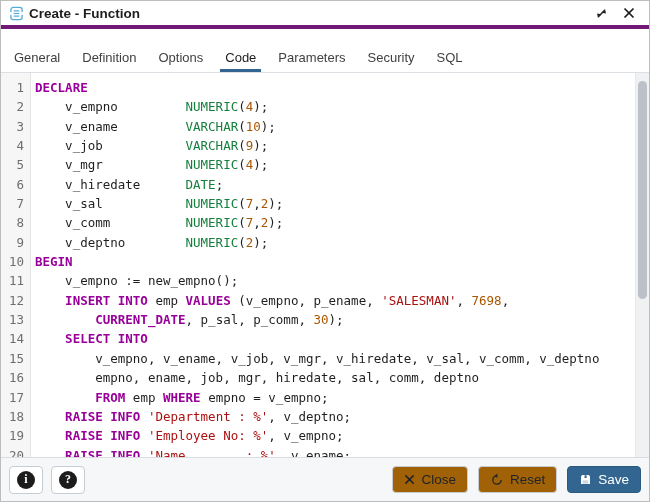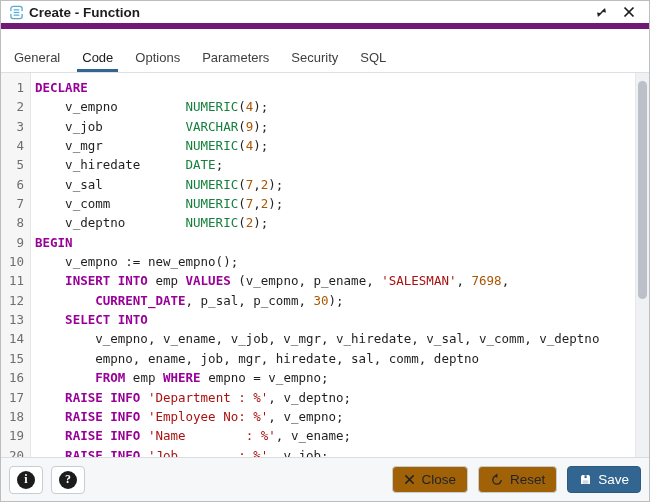--- a/index.html
+++ b/index.html
@@ -4,21 +4,21 @@
 <style>
   html,body{margin:0;padding:0;background:#e9e9e9;}
   *{box-sizing:border-box;}
   .dialog{
     width:650px;height:502px;background:#fff;border:1px solid #bdbdbd;
     font-family:"Liberation Sans",sans-serif;color:#222;position:relative;
     display:flex;flex-direction:column;overflow:hidden;
   }
   
   .titlebar{height:28px;display:flex;align-items:center;padding:0 10px 0 8px;
-    border-bottom:6px solid #701a75;background:#fff;flex:0 0 auto;}
+    border-bottom:4px solid #701a75;background:#fff;flex:0 0 auto;}
   .titlebar .fn-ico{width:15px;height:15px;margin-right:5px;flex:0 0 auto;}
   .title{font-size:13.5px;font-weight:700;color:#1d1d1d;flex:1 1 auto;}
   .tb-btn{width:20px;height:20px;display:flex;align-items:center;justify-content:center;
     cursor:pointer;margin-left:8px;}
   
   .tabs{height:30px;display:flex;align-items:stretch;padding-left:2px;
     border-bottom:1px solid #dcdfe4;background:#fff;flex:0 0 auto;margin-top:14px;}
   .tab{padding:0 11px;display:flex;align-items:center;font-size:13px;color:#3f3f3f;
     cursor:pointer;position:relative;}
   .tab.active{color:#1c1c1c;}
@@ -82,22 +82,23 @@
     <span class="tb-btn">
       <svg width="12" height="12" viewBox="0 0 12 12">
         <line x1="1.5" y1="1.5" x2="10.5" y2="10.5" stroke="#1d1d1d" stroke-width="1.7"></line>
         <line x1="10.5" y1="1.5" x2="1.5" y2="10.5" stroke="#1d1d1d" stroke-width="1.7"></line>
       </svg>
     </span>
   </div>
 
   <div class="tabs" id="tabs">
       <div class="tab">General</div>
+      <div class="tab">Definition</div>
+      <div class="tab">Options</div>
       <div class="tab active">Code</div>
-      <div class="tab">Options</div>
       <div class="tab">Parameters</div>
       <div class="tab">Security</div>
       <div class="tab">SQL</div>
     </div>
 
   <div class="editor">
     <div class="gutter" id="gutter">
         <div class="gutter-line">1</div>
         <div class="gutter-line">2</div>
         <div class="gutter-line">3</div>
@@ -116,20 +117,21 @@
         <div class="gutter-line">16</div>
         <div class="gutter-line">17</div>
         <div class="gutter-line">18</div>
         <div class="gutter-line">19</div>
         <div class="gutter-line">20</div>
         <div class="gutter-line">21</div>
       </div>
     <div class="codepane" id="code">
         <div class="code-line"><span class="tk-kw">DECLARE</span></div>
         <div class="code-line"><span class="tk-pl">    v_empno         </span><span class="tk-ty">NUMERIC</span><span class="tk-pl">(</span><span class="tk-nu">4</span><span class="tk-pl">);</span></div>
+        <div class="code-line"><span class="tk-pl">    v_ename         </span><span class="tk-ty">VARCHAR</span><span class="tk-pl">(</span><span class="tk-nu">10</span><span class="tk-pl">);</span></div>
         <div class="code-line"><span class="tk-pl">    v_job           </span><span class="tk-ty">VARCHAR</span><span class="tk-pl">(</span><span class="tk-nu">9</span><span class="tk-pl">);</span></div>
         <div class="code-line"><span class="tk-pl">    v_mgr           </span><span class="tk-ty">NUMERIC</span><span class="tk-pl">(</span><span class="tk-nu">4</span><span class="tk-pl">);</span></div>
         <div class="code-line"><span class="tk-pl">    v_hiredate      </span><span class="tk-ty">DATE</span><span class="tk-pl">;</span></div>
         <div class="code-line"><span class="tk-pl">    v_sal           </span><span class="tk-ty">NUMERIC</span><span class="tk-pl">(</span><span class="tk-nu">7</span><span class="tk-pl">,</span><span class="tk-nu">2</span><span class="tk-pl">);</span></div>
         <div class="code-line"><span class="tk-pl">    v_comm          </span><span class="tk-ty">NUMERIC</span><span class="tk-pl">(</span><span class="tk-nu">7</span><span class="tk-pl">,</span><span class="tk-nu">2</span><span class="tk-pl">);</span></div>
         <div class="code-line"><span class="tk-pl">    v_deptno        </span><span class="tk-ty">NUMERIC</span><span class="tk-pl">(</span><span class="tk-nu">2</span><span class="tk-pl">);</span></div>
         <div class="code-line"><span class="tk-kw">BEGIN</span></div>
         <div class="code-line"><span class="tk-pl">    v_empno := new_empno();</span></div>
         <div class="code-line"><span class="tk-pl">    </span><span class="tk-kw">INSERT INTO</span><span class="tk-pl"> emp </span><span class="tk-kw">VALUES</span><span class="tk-pl"> (v_empno, p_ename, </span><span class="tk-st">'SALESMAN'</span><span class="tk-pl">, </span><span class="tk-nu">7698</span><span class="tk-pl">,</span></div>
         <div class="code-line"><span class="tk-pl">        </span><span class="tk-kw">CURRENT_DATE</span><span class="tk-pl">, p_sal, p_comm, </span><span class="tk-nu">30</span><span class="tk-pl">);</span></div>

